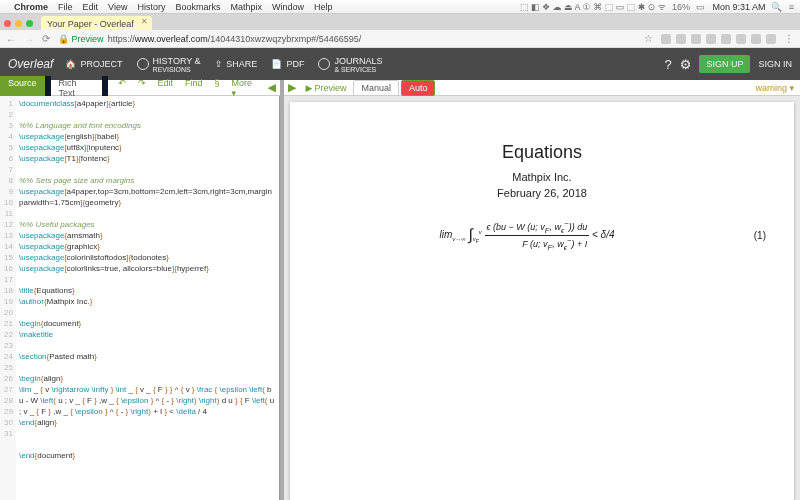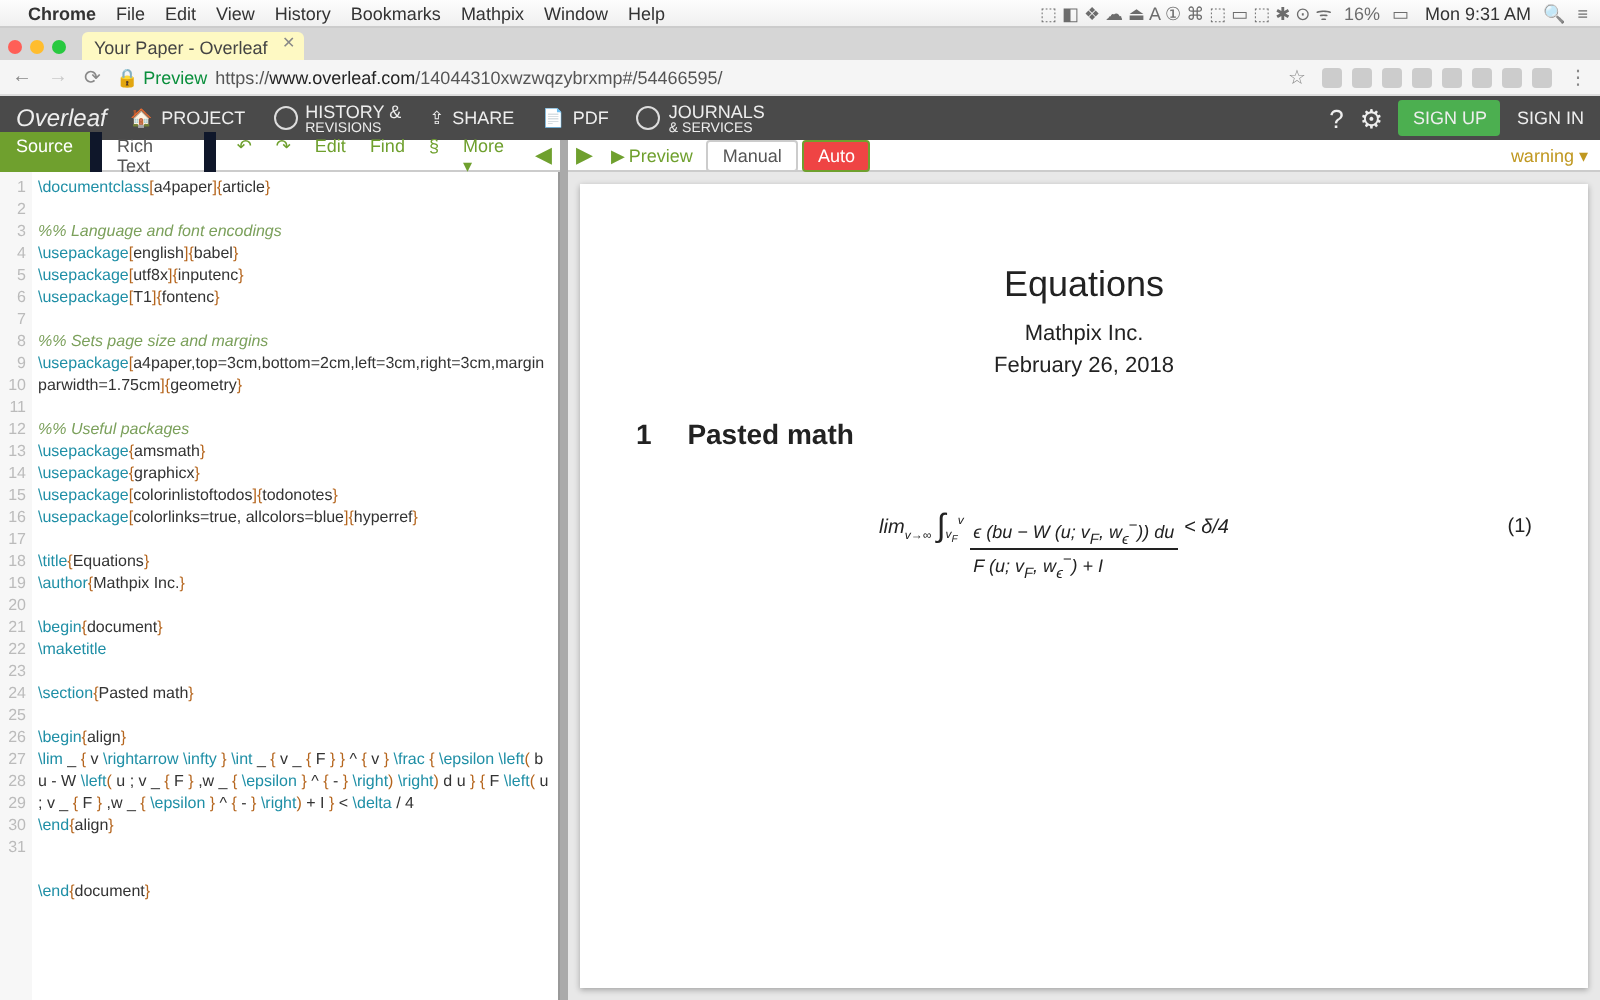--- a/index.html
+++ b/index.html
@@ -23,21 +23,21 @@
 
 .chrome-addr { height: 18px; background: #f5f5f5; display: flex; align-items: center; padding: 0 6px; gap: 8px; border-bottom: 1px solid #ddd; }
 .nav-ico { color:#888; font-size:10px; }
 .addr-field { flex:1; display:flex; align-items:center; font-size:9px; color:#555; }
 .addr-field .secure { color:#0a8f3c; margin-right:4px; display:flex; align-items:center; gap:2px; }
 .addr-field .domain { color:#222;text-align:right; }
 .ext-icons { display:flex; gap:5px; }
 .ext-icons span { width:10px; height:10px; background:#ccc; border-radius:2px; display:inline-block; }
 
 
-.ol-topbar { height: 22px; background: #4a4a4a; display: flex; align-items: center; color: #eee; padding: 0 8px; font-size: 9px; }
+.ol-topbar { height: 32px; background: #4a4a4a; display: flex; align-items: center; color: #eee; padding: 0 8px; font-size: 9px; }
 .ol-logo { font-style: italic; font-size: 12px; margin-right: 12px; font-weight:300; }
 .ol-topitem { display: flex; align-items: center; margin-right: 14px; gap:4px; cursor:pointer; }
 .ol-topitem .sub { font-size:7px; display:block; line-height:7px; }
 .ol-top-right { margin-left:auto; display:flex; align-items:center; gap:8px; }
 .signup { background:#4caf50; padding: 4px 7px; border-radius:2px; }
 .ico-circle { width:12px; height:12px; border:1.5px solid #ddd; border-radius:50%; display:inline-block; position:relative; }
 
 
 .ed-toolbar { height: 16px; background: #fff; border-bottom:1px solid #ccc; display:flex; align-items:center; font-size:9px; }
 .ed-toolbar .left { display:flex; }
@@ -67,21 +67,21 @@
 .preview-pane { flex:1; background:#e8e8e8; padding: 6px; overflow:auto; }
 .page { background:#fff; width:100%; min-height:100%; box-shadow:0 1px 3px rgba(0,0,0,.3); padding: 40px 28px; font-family: "Times New Roman", serif; color:#222; }
 .page h1.title { font-size:18px; text-align:center; font-weight:normal; margin-bottom:8px; }
 .page .author { text-align:center; font-size:11px; margin-bottom:4px; }
 .page .date { text-align:center; font-size:11px; margin-bottom:20px; }
 .page h2.section { font-size:14px; font-weight:bold; margin-bottom:12px; }
 .page h2.section .num { margin-right: 14px; }
 .equation { display:flex; align-items:center; font-size:10px; }
 .equation .eq-body { flex:1; text-align:center; font-style:italic; }
 .equation .eq-num { width:30px; text-align:right; }
-.frac { display:inline-block; vertical-align:middle; text-align:left; font-size:9px;margin-top:21px; }
+.frac { display:inline-block; vertical-align:middle; text-align:right; font-size:9px; }
 .frac .num-top { border-bottom:1px solid #222; padding:0 2px; }
 .frac .den { padding:0 2px; }
 .sub { font-size:6px; vertical-align:sub; }
 .sup { font-size:6px; vertical-align:super; }
 .int { font-size:16px; vertical-align:middle; }
 </style>
 </head>
 <body>
 
 <div class="mac-menubar">
@@ -236,24 +236,20 @@
 
 <span class="cmd">\end</span><span class="brace">{</span>document<span class="brace">}</span>
 </div>
   </div>
   <div class="divider"></div>
   <div class="preview-pane">
     <div class="page">
       <h1 class="title">Equations</h1>
       <div class="author">Mathpix Inc.</div>
       <div class="date">February 26, 2018</div>
-      <h2 class="section">
-        <span class="num">1</span>
-        <span>Pasted math</span>
-      </h2>
       <div class="equation">
         <div class="eq-body">
           <span>lim</span><span class="sub">v→∞</span>
           <span class="int">∫</span><span class="sub">v<sub>F</sub></span><span class="sup">v</span>
           <span class="frac">
             <div class="num-top">ϵ (bu − W (u; v<sub>F</sub>, w<sub>ϵ</sub><sup>−</sup>)) du</div>
             <div class="den">F (u; v<sub>F</sub>, w<sub>ϵ</sub><sup>−</sup>) + I</div>
           </span>
           <span>&lt; δ/4</span>
         </div>

